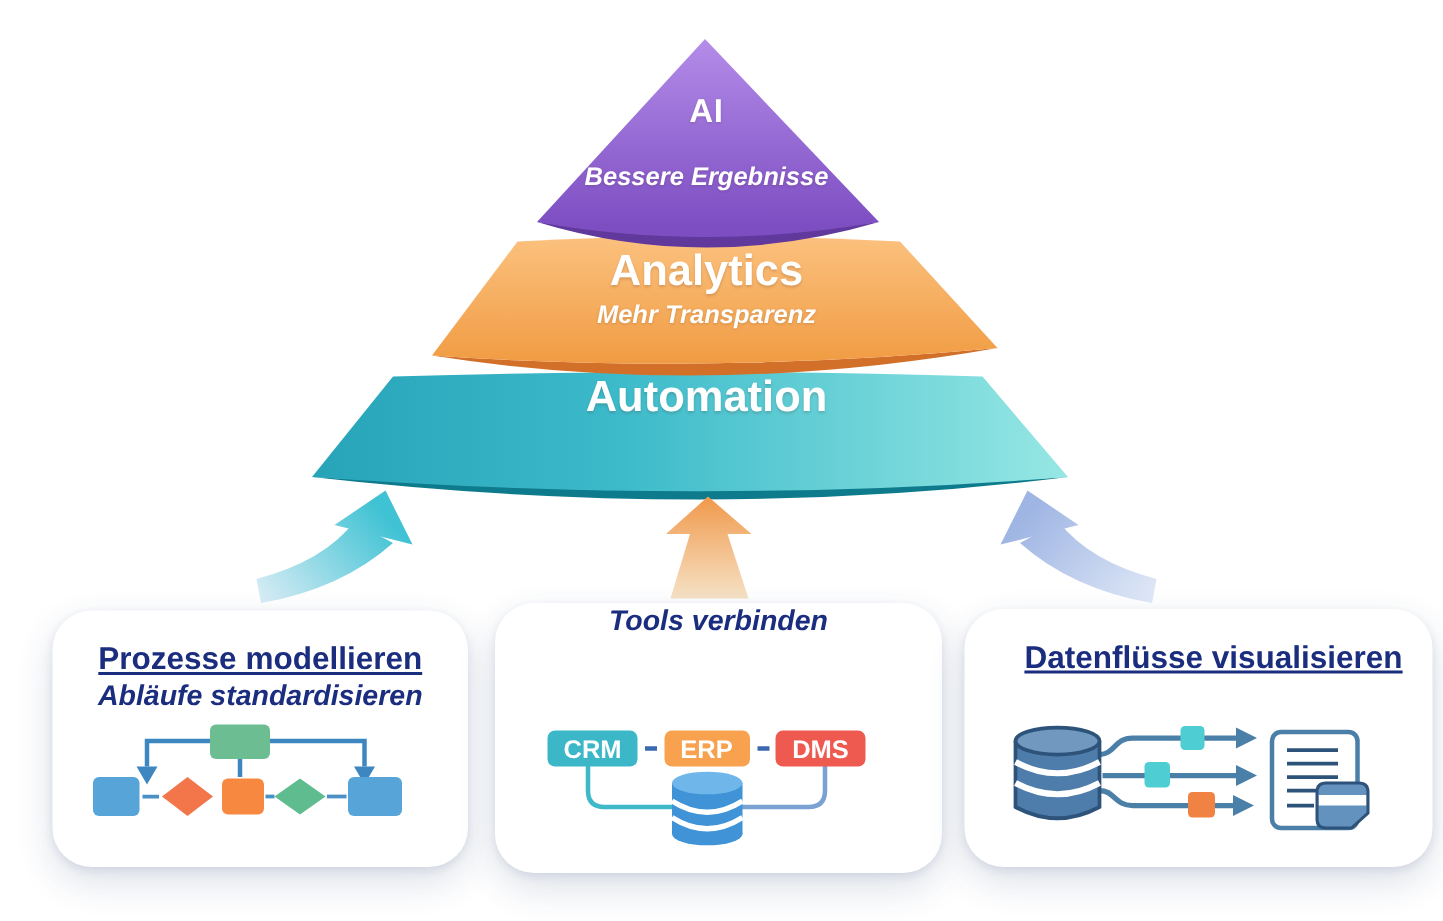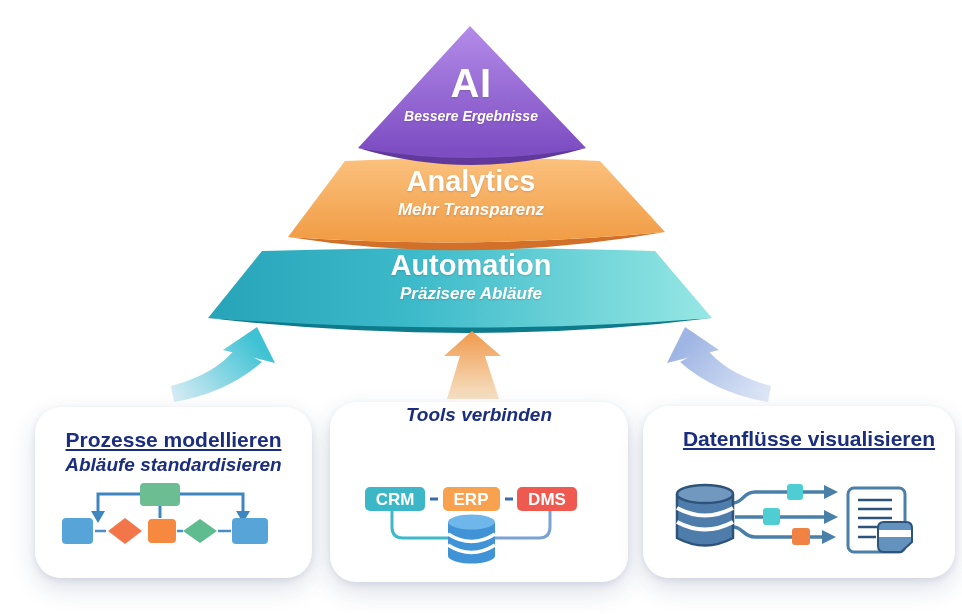--- a/index.html
+++ b/index.html
@@ -7,22 +7,22 @@
     position:relative;width:962px;height:614px;background:#ffffff;overflow:hidden;
     font-family:"Liberation Sans","DejaVu Sans",sans-serif;
   }
   .scene{position:absolute;left:0;top:0;}
   
   .pyr-label{position:absolute;left:471px;transform:translateX(-50%);
     color:#ffffff;text-align:center;white-space:nowrap;line-height:1;
     text-shadow:0 1px 2px rgba(60,30,10,.18);}
   .pyr-title{font-weight:bold;}
   .pyr-sub{font-style:italic;font-weight:bold;}
-  .ai-title{top:63px;font-size:40px;letter-spacing:.5px;}
-  .ai-sub{top:109px;font-size:14px;}
+  .ai-title{top:63px;font-size:22px;letter-spacing:.5px;}
+  .ai-sub{top:109px;font-size:17px;}
   .an-title{top:167px;font-size:29px;}
   .an-sub{top:201px;font-size:17px;}
   .au-title{top:251px;font-size:29px;}
   .au-sub{top:285px;font-size:17px;}
   
   .card{position:absolute;background:#ffffff;border-radius:26px;
     box-shadow:0 10px 24px rgba(40,60,110,.16),0 2px 6px rgba(40,60,110,.10);}
   .card-1{left:35px;top:407px;width:277px;height:171px;}
   .card-2{left:330px;top:402px;width:298px;height:180px;}
   .card-3{left:643px;top:406px;width:292px;height:172px;padding-left:20px;}
@@ -89,21 +89,20 @@
       <path d="M171,386 Q216,374 236,348 L262,362 Q227,393 174,402 Z" fill="url(#gArrR)"></path>
       <path d="M257,327 L223,350 L275,363 Z" fill="url(#gArrR)"></path>
     </g>
   </svg>
 
   <div class="pyr-label pyr-title ai-title">AI</div>
   <div class="pyr-label pyr-sub   ai-sub">Bessere Ergebnisse</div>
   <div class="pyr-label pyr-title an-title">Analytics</div>
   <div class="pyr-label pyr-sub   an-sub">Mehr Transparenz</div>
   <div class="pyr-label pyr-title au-title">Automation</div>
-  <div class="pyr-label pyr-sub   au-sub">Präzisere Abläufe</div>
 
   <div class="card card-1">
     <h3 class="card-title">Prozesse modellieren</h3>
     <p class="card-sub">Abläufe standardisieren</p>
     <svg class="card-icon" width="277" height="171" viewBox="0 0 277 171">
       <g stroke="#3e86c0" stroke-width="3" fill="none">
         <path d="M105,87 H63 V104"></path>
         <path d="M145,87 H208 V104"></path>
         <path d="M125,99 V111"></path>
       </g>

